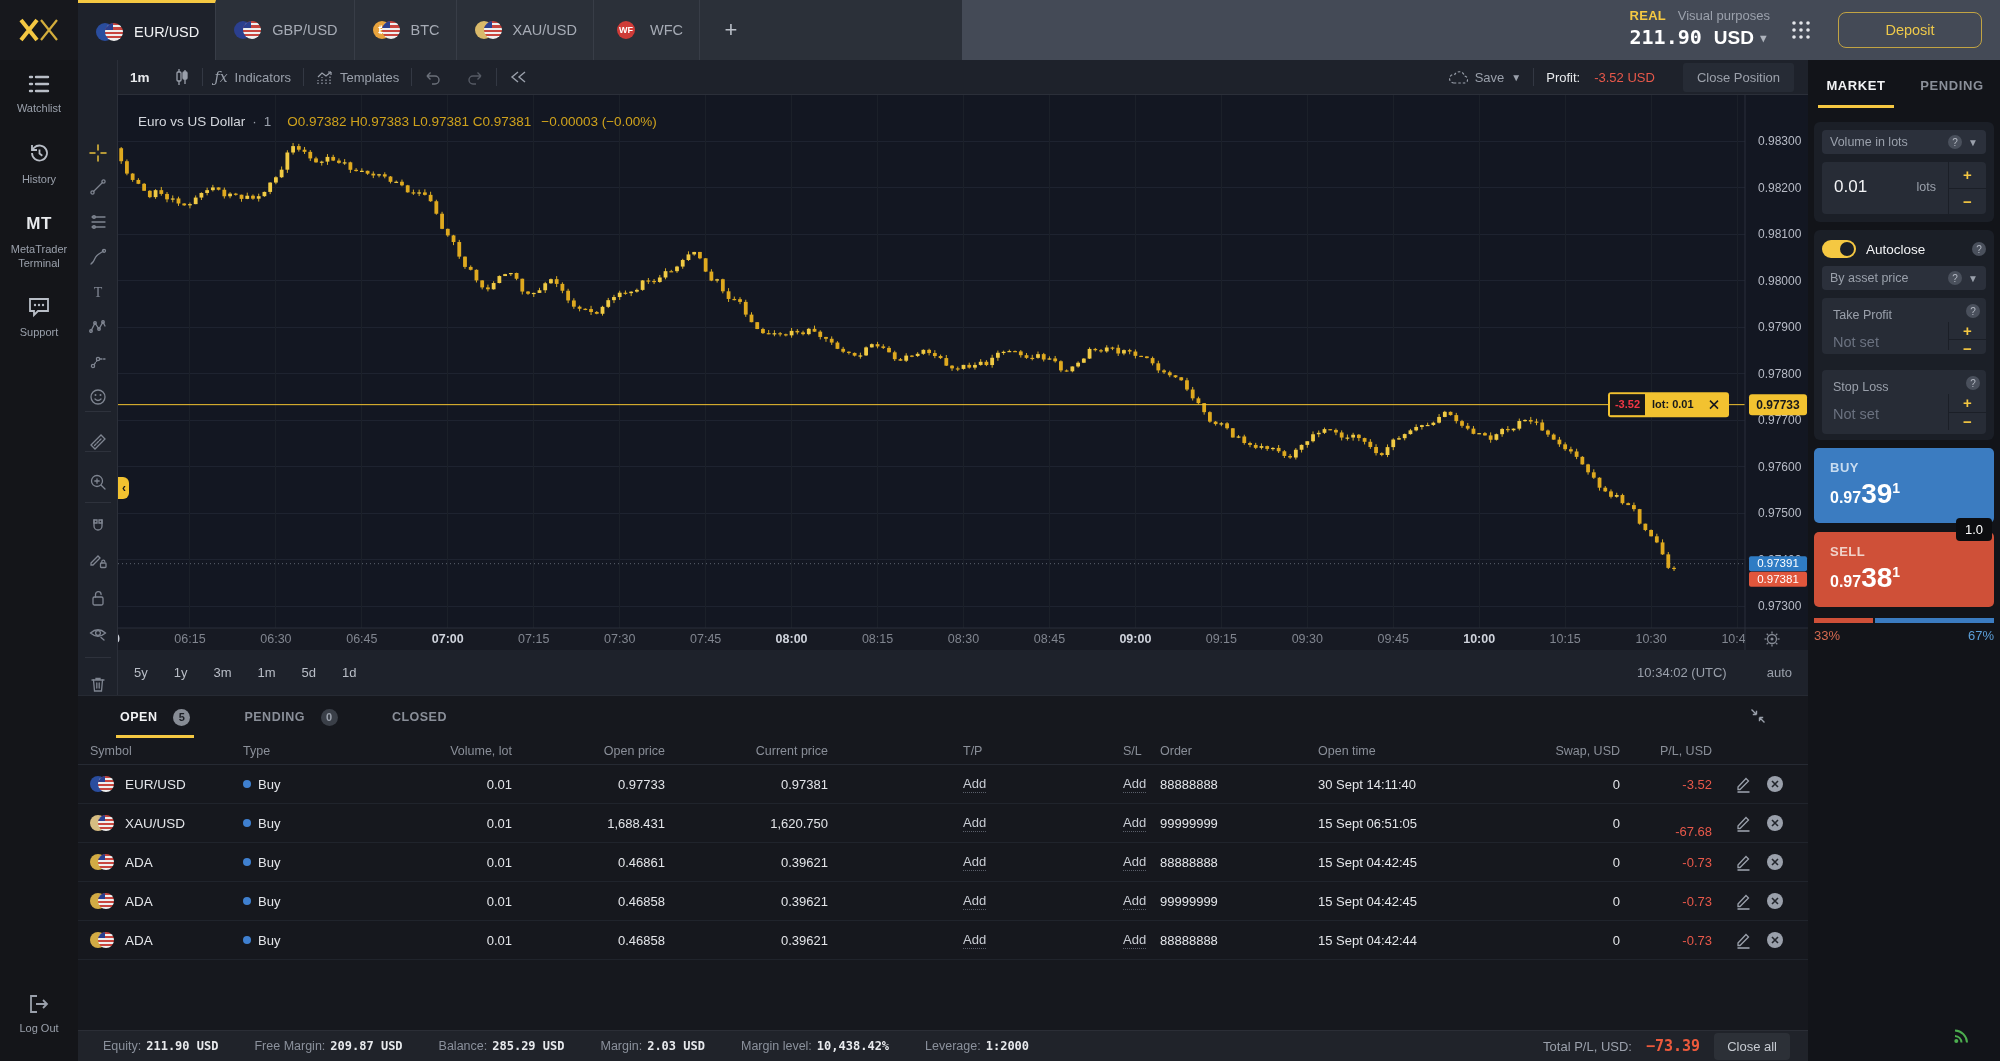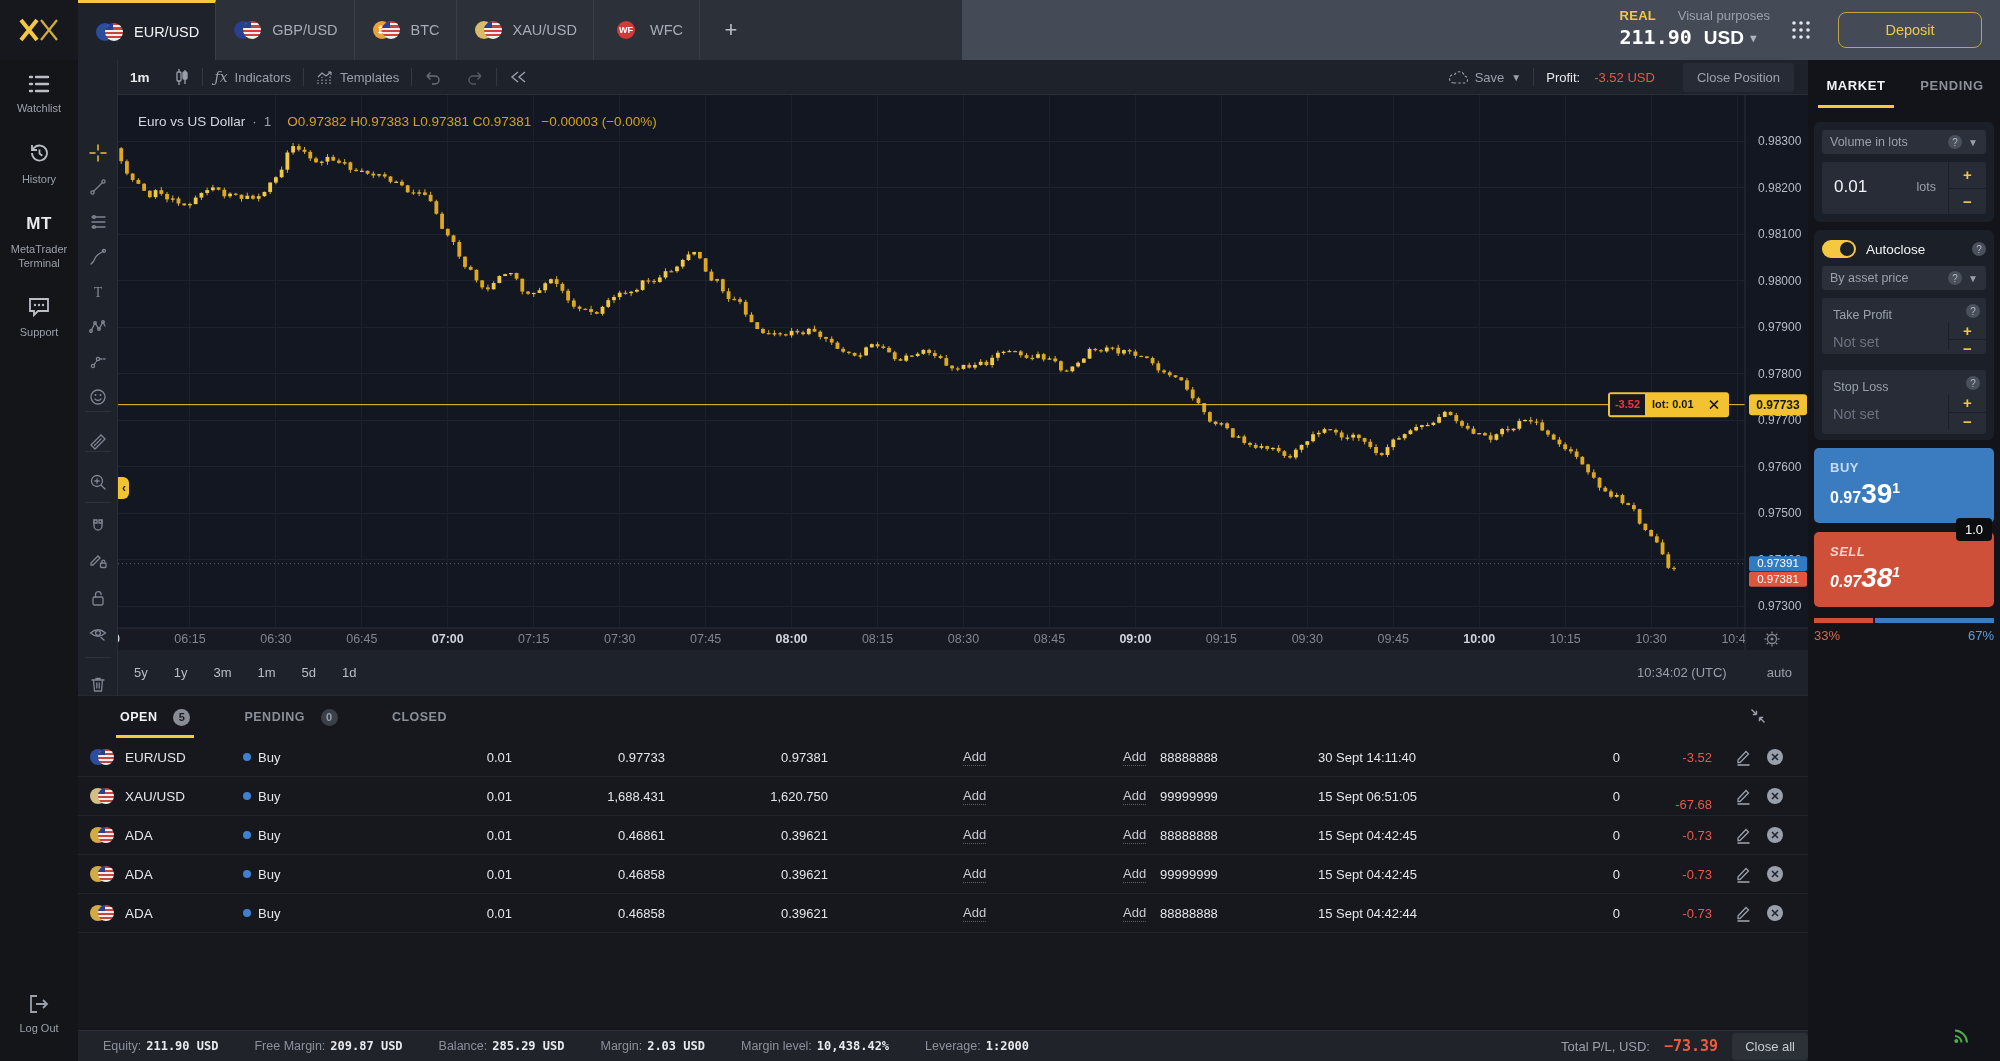--- a/index.html
+++ b/index.html
@@ -20,21 +20,21 @@
   .fc.base { left:0; z-index:1; display:flex; align-items:center; justify-content:center;
     color:#fff; font-size:9px; font-weight:bold; }
   .fc.us { left:9px; z-index:2; background:repeating-linear-gradient(180deg,#c8453e 0 2.2px,#efefef 2.2px 4.4px); }
   .fc.us::after { content:""; position:absolute; left:0; top:0; width:8px; height:7px; background:#2a3f8f; }
   .fc.single { left:5px; }
   .plus-tab { width:62px; height:60px; display:flex; align-items:center; justify-content:center;
     color:#b9bec7; font-size:22px; cursor:pointer; }
   .account { position:absolute; right:230px; top:8px; text-align:left; cursor:pointer; }
   .acc-top { font-size:13px; }
   .acc-badge { color:#f5c842; font-weight:bold; letter-spacing:.3px; }
-  .acc-note { color:#9ba1ac; margin-left:18px; }
+  .acc-note { color:#9ba1ac; margin-left:8px; }
   .acc-bal { margin-top:2px; color:#fff; font-family:"DejaVu Sans Mono", monospace;
     font-weight:bold; font-size:20px; }
   .acc-cur { font-family:"Liberation Sans", sans-serif; font-weight:bold; font-size:19px; }
   .caret { display:inline-block; margin-left:6px; color:#aeb3bc; font-size:11px; vertical-align:2px; }
   .apps { position:absolute; right:188px; top:19px; cursor:pointer; }
   .deposit { position:absolute; right:18px; top:12px; width:144px; height:36px; background:transparent;
     border:1px solid #c2a443; border-radius:8px; color:#eec94a; font-size:14.5px;
     font-family:"Liberation Sans", sans-serif; cursor:pointer; }
 
   
@@ -107,21 +107,21 @@
   .mc.b { left:0; z-index:1; }
   .mc.us2 { left:8px; z-index:2; background:repeating-linear-gradient(180deg,#c8453e 0 2px,#efefef 2px 4px); }
   .mc.us2::after { content:""; position:absolute; left:0; top:0; width:7px; height:6px; background:#2a3f8f; }
 
   
   #statusbar { position:absolute; left:78px; top:1030px; width:1730px; height:31px; background:#20232a;
     border-top:1px solid #2b2e36; display:flex; align-items:center; }
   .metrics { display:flex; gap:36px; padding-left:25px; }
   .metric { font-size:12.5px; color:#8b919c; }
   .metric b { color:#e8eaed; font-family:"DejaVu Sans Mono", monospace; font-size:12px; margin-left:5px; }
-  .sb-right { margin-left:auto; display:flex; align-items:center; gap:14px; }
+  .sb-right { margin-left:auto; display:flex; align-items:center; padding-right:18px; gap:14px; }
   .tpl-lbl { color:#9aa0ab; font-size:13px; }
   .tpl-val { color:#ee5a3c; font-family:"DejaVu Sans Mono", monospace; font-weight:bold; font-size:15px; }
   .close-all { background:#2c3037; border:none; border-radius:4px; color:#c7cbd2; font-size:13px;
     padding:6px 13px; font-family:"Liberation Sans",sans-serif; cursor:pointer; }
 
   
   #orderpanel { position:absolute; left:1808px; top:60px; width:192px; height:1001px; background:#121419; }
   .optabs { display:flex; height:50px; }
   .optab { flex:1; display:flex; align-items:center; justify-content:center; color:#8a8f99;
     font-size:13px; font-weight:bold; letter-spacing:.6px; cursor:pointer; position:relative; }
@@ -147,21 +147,21 @@
   .toggle::after { content:""; position:absolute; right:2px; top:2px; width:14px; height:14px;
     border-radius:50%; background:#1b1f27; }
   .toggle-lbl { color:#f2f3f5; font-size:13.5px; }
   .toggle-row .qmark { margin-left:auto; }
   .tpsl-lbl { position:absolute; left:11px; top:10px; color:#9aa0ab; font-size:12.5px; }
   .tpsl-val { position:absolute; left:11px; top:36px; color:#6b7280; font-size:14.5px; }
   .tpsl-q { position:absolute; right:6px; top:6px; }
   .tpsl-stepper { top:24px; bottom:4px; height:auto; }
   .bigbtn { position:absolute; left:6px; width:180px; height:75px; border-radius:5px; cursor:pointer; padding:12px 0 0 16px; }
   #buybtn { background:#3b7cc1; }
-  #sellbtn { background:#cf5038;font-style:italic; }
+  #sellbtn { background:#cf5038; }
   .bb-lbl { font-size:13px; letter-spacing:.5px; font-weight:bold; }
   #buybtn .bb-lbl { color:#c8dcf0; }
   #sellbtn .bb-lbl { color:#f0d2c9; }
   .bb-price { color:#fff; margin-top:3px; font-weight:bold; }
   .bb-sm { font-size:16px; }
   .bb-lg { font-size:28px; }
   .bb-sup { font-size:14px; vertical-align:10px; }
   .spread-chip { position:absolute; right:8px; top:458px; background:#0c0d10; color:#fff; font-size:13px;
     padding:4px 9px; border-radius:4px; z-index:6; }
   .sentiment { position:absolute; left:6px; top:558px; width:180px; height:5px; display:flex; gap:2px; }
@@ -1199,20 +1199,34 @@
           <span>CLOSED</span>
         </div>
       <span class="collapse">
         <svg width="16" height="16" viewBox="0 0 16 16">
             <g stroke="#9aa0ab" stroke-width="1.4" fill="none">
           <path d="M6.5 6.5 L1.5 1.5 M6.5 6.5 H2.8 M6.5 6.5 V2.8 M9.5 9.5 L14.5 14.5 M9.5 9.5 H13.2 M9.5 9.5 V13.2"></path>
             </g>
           </svg>
       </span>
     </div>
+    <div class="prow phead">
+        <div>Symbol</div>
+        <div>Type</div>
+        <div class="c-r">Volume, lot</div>
+        <div class="c-r">Open price</div>
+        <div class="c-r">Current price</div>
+        <div class="c-tp">T/P</div>
+        <div>S/L</div>
+        <div>Order</div>
+        <div>Open time</div>
+        <div class="c-r">Swap, USD</div>
+        <div class="c-r">P/L, USD</div>
+        <div></div>
+      </div>
     <div id="prows">
         <div class="prow pdata">
           <div class="symcell">
             <span class="minipair">
               <span class="mc b" style="background: rgb(42, 77, 158);"></span>
               <span class="mc us2"></span>
             </span>
             <span>EUR/USD</span>
           </div>
           <div class="typecell">

